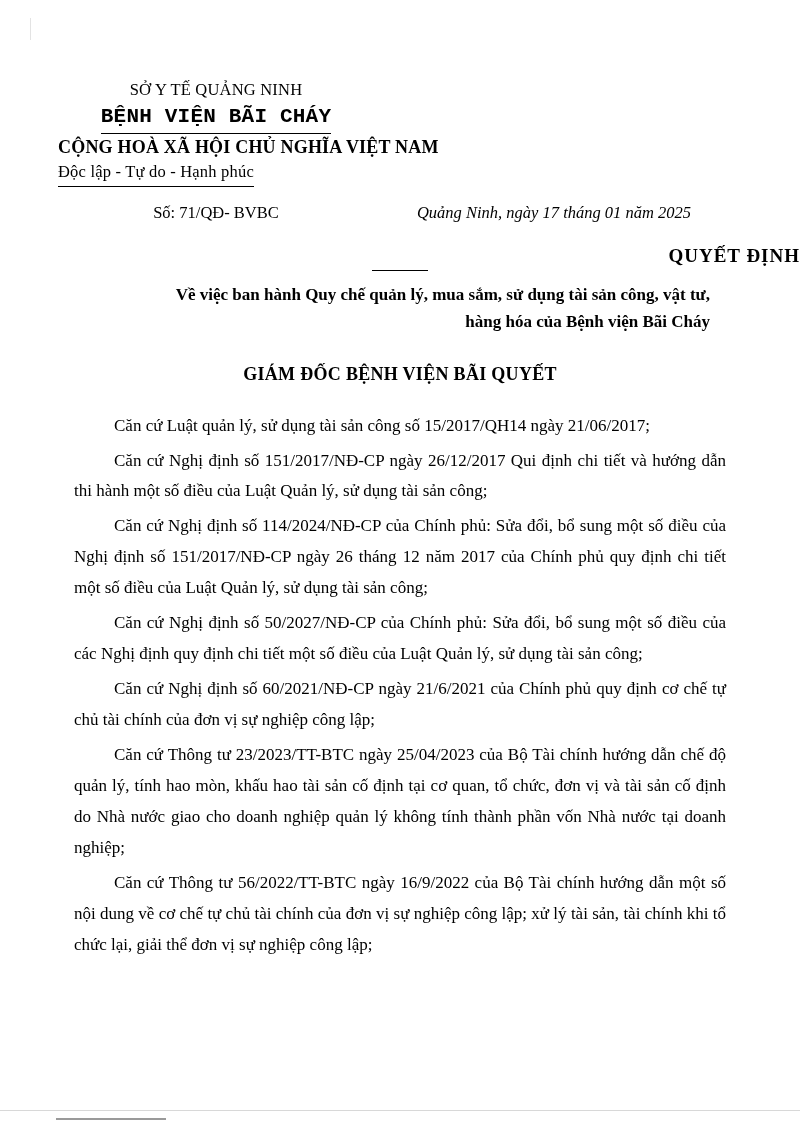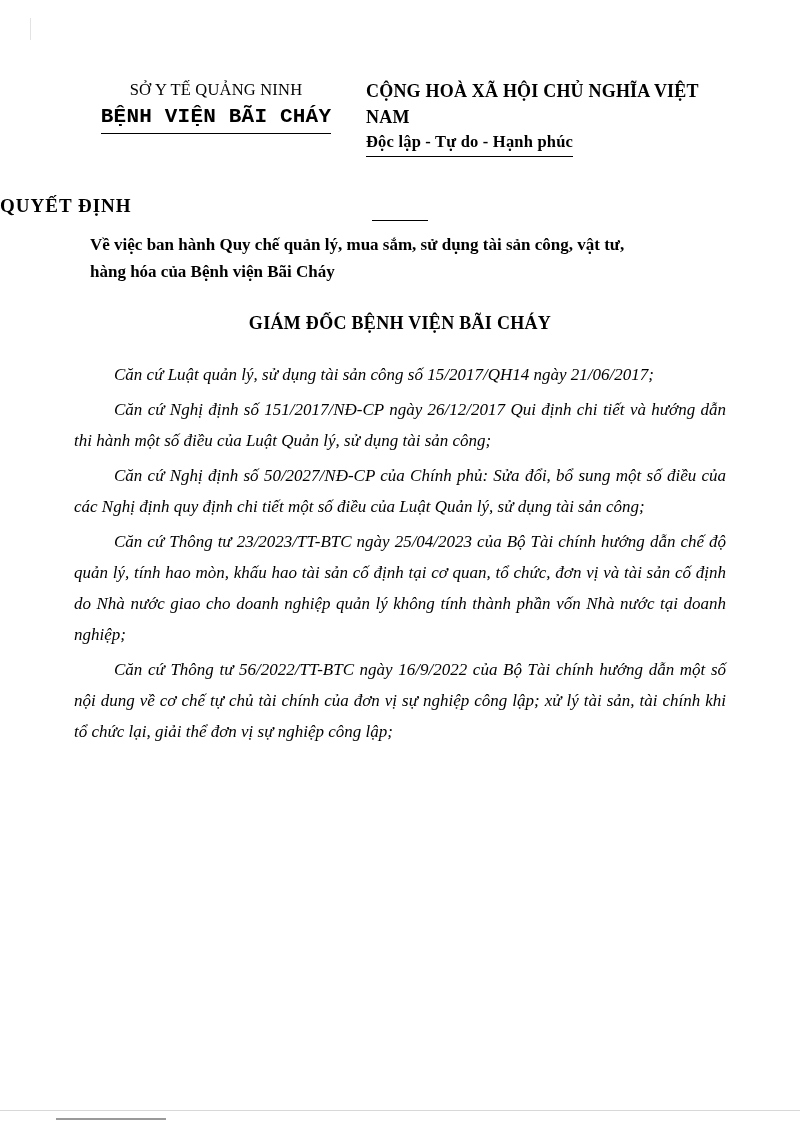--- a/index.html
+++ b/index.html
@@ -18,21 +18,21 @@
   .page {
     position: absolute;
     top: 0; left: 0;
     width: 800px;
     height: 1135px;
     background: #fff;
   }
   
   .header {
     display: flex;
-    flex-direction: row;
+    flex-direction: column;
     padding: 78px 58px 0 58px;
     box-sizing: border-box;
   }
   .header-left {
     width: 300px;
     text-align: center;
     padding-left: 8px;
   }
   .header-right {
     flex: 1;
@@ -51,21 +51,21 @@
     font-family: Liberation Mono, monospace;
   }
   .nation-line1 {
     font-size: 18px;
     font-weight: bold;
     line-height: 1.45;
     letter-spacing: .2px;
   }
   .nation-line2 {
     font-size: 16.5px;
-    font-weight: bold;
+    font-weight: normal;
     line-height: 1.5;
     letter-spacing: .2px;
   }
   .underline-short {
     display: inline-block;
     border-bottom: 1.3px solid #000;
     padding-bottom: 1px;
   }
   .subheader {
     display: flex;
@@ -80,22 +80,22 @@
     font-size: 16.5px;
   }
   .sub-right {
     flex: 1;
     text-align: center;
     font-size: 16.5px;
     font-style: italic;
   }
   
   .title-block {
-    text-align: left;
-    margin-top: 38px;
+    text-align: right;
+    margin-top: 22px;
   }
   .decision-word {
     font-size: 19px;
     font-weight: bold;
     letter-spacing: 1px;
   }
   .decision-rule {
     width: 56px;
     height: 0;
     border-bottom: 1.4px solid #000;
@@ -114,21 +114,20 @@
     letter-spacing: .3px;
     margin-top: 28px;
   }
   
   .body {
     padding: 26px 74px 0 74px;
     box-sizing: border-box;
   }
   .para {
     font-size: 17px;
-    font-style: italic;
     line-height: 1.82;
     text-align: justify;
     text-indent: 40px;
     margin: 0 0 4px 0;
   }
   
   .footer-rule {
     position: absolute;
     left: 0;
     top: 1110px;
@@ -168,34 +167,40 @@
       </div>
     </div>
     <div class="header-right">
       <div class="nation-line1">CỘNG HOÀ XÃ HỘI CHỦ NGHĨA VIỆT NAM</div>
       <div class="nation-line2">
         <span class="underline-short">Độc lập - Tự do - Hạnh phúc</span>
       </div>
     </div>
   </div>
 
+  <div class="subheader">
+    <div class="sub-left">Số: 71/QĐ- BVBC</div>
+    <div class="sub-right">Quảng Ninh, ngày 17 tháng 01 năm 2025</div>
+  </div>
 
   <div class="title-block">
     <div class="decision-word">QUYẾT ĐỊNH</div>
     <div class="decision-rule"></div>
     <div class="decision-sub">Về việc ban hành Quy chế quản lý, mua sắm, sử dụng tài sản công, vật tư,</div>
     <div class="decision-sub">hàng hóa của Bệnh viện Bãi Cháy</div>
   </div>
 
-  <div class="director-line">GIÁM ĐỐC BỆNH VIỆN BÃI CHÁY</div>
+  <div class="director-line">GIÁM ĐỐC BỆNH VIỆN BÃI QUYẾT</div>
 
   <div class="body">
     <p class="para">Căn cứ Luật quản lý, sử dụng tài sản công số 15/2017/QH14 ngày 21/06/2017;</p>
     <p class="para">Căn cứ Nghị định số 151/2017/NĐ-CP ngày 26/12/2017 Qui định chi tiết và hướng dẫn thi hành một số điều của Luật Quản lý, sử dụng tài sản công;</p>
+    <p class="para">Căn cứ Nghị định số 114/2024/NĐ-CP của Chính phủ: Sửa đổi, bổ sung một số điều của Nghị định số 151/2017/NĐ-CP ngày 26 tháng 12 năm 2017 của Chính phủ quy định chi tiết một số điều của Luật Quản lý, sử dụng tài sản công;</p>
     <p class="para">Căn cứ Nghị định số 50/2027/NĐ-CP của Chính phủ: Sửa đổi, bổ sung một số điều của các Nghị định quy định chi tiết một số điều của Luật Quản lý, sử dụng tài sản công;</p>
+    <p class="para">Căn cứ Nghị định số 60/2021/NĐ-CP ngày 21/6/2021  của Chính phủ quy định cơ chế tự chủ tài chính của đơn vị sự nghiệp công lập;</p>
     <p class="para">Căn cứ Thông tư 23/2023/TT-BTC ngày 25/04/2023 của Bộ Tài chính hướng dẫn chế độ quản lý, tính hao mòn, khấu hao tài sản cố định tại cơ quan, tổ chức, đơn vị và tài sản cố định do Nhà nước giao cho doanh nghiệp quản lý không tính thành phần vốn Nhà nước tại doanh nghiệp;</p>
     <p class="para">Căn cứ Thông tư 56/2022/TT-BTC ngày 16/9/2022 của Bộ Tài chính hướng dẫn một số nội dung về cơ chế tự chủ tài chính của đơn vị sự nghiệp công lập; xử lý tài sản, tài chính khi tổ chức lại, giải thể đơn vị sự nghiệp công lập;</p>
   </div>
 
   <div class="footer-rule"></div>
   <div class="footer-tick"></div>
 
 </div>
 
 </body></html>

